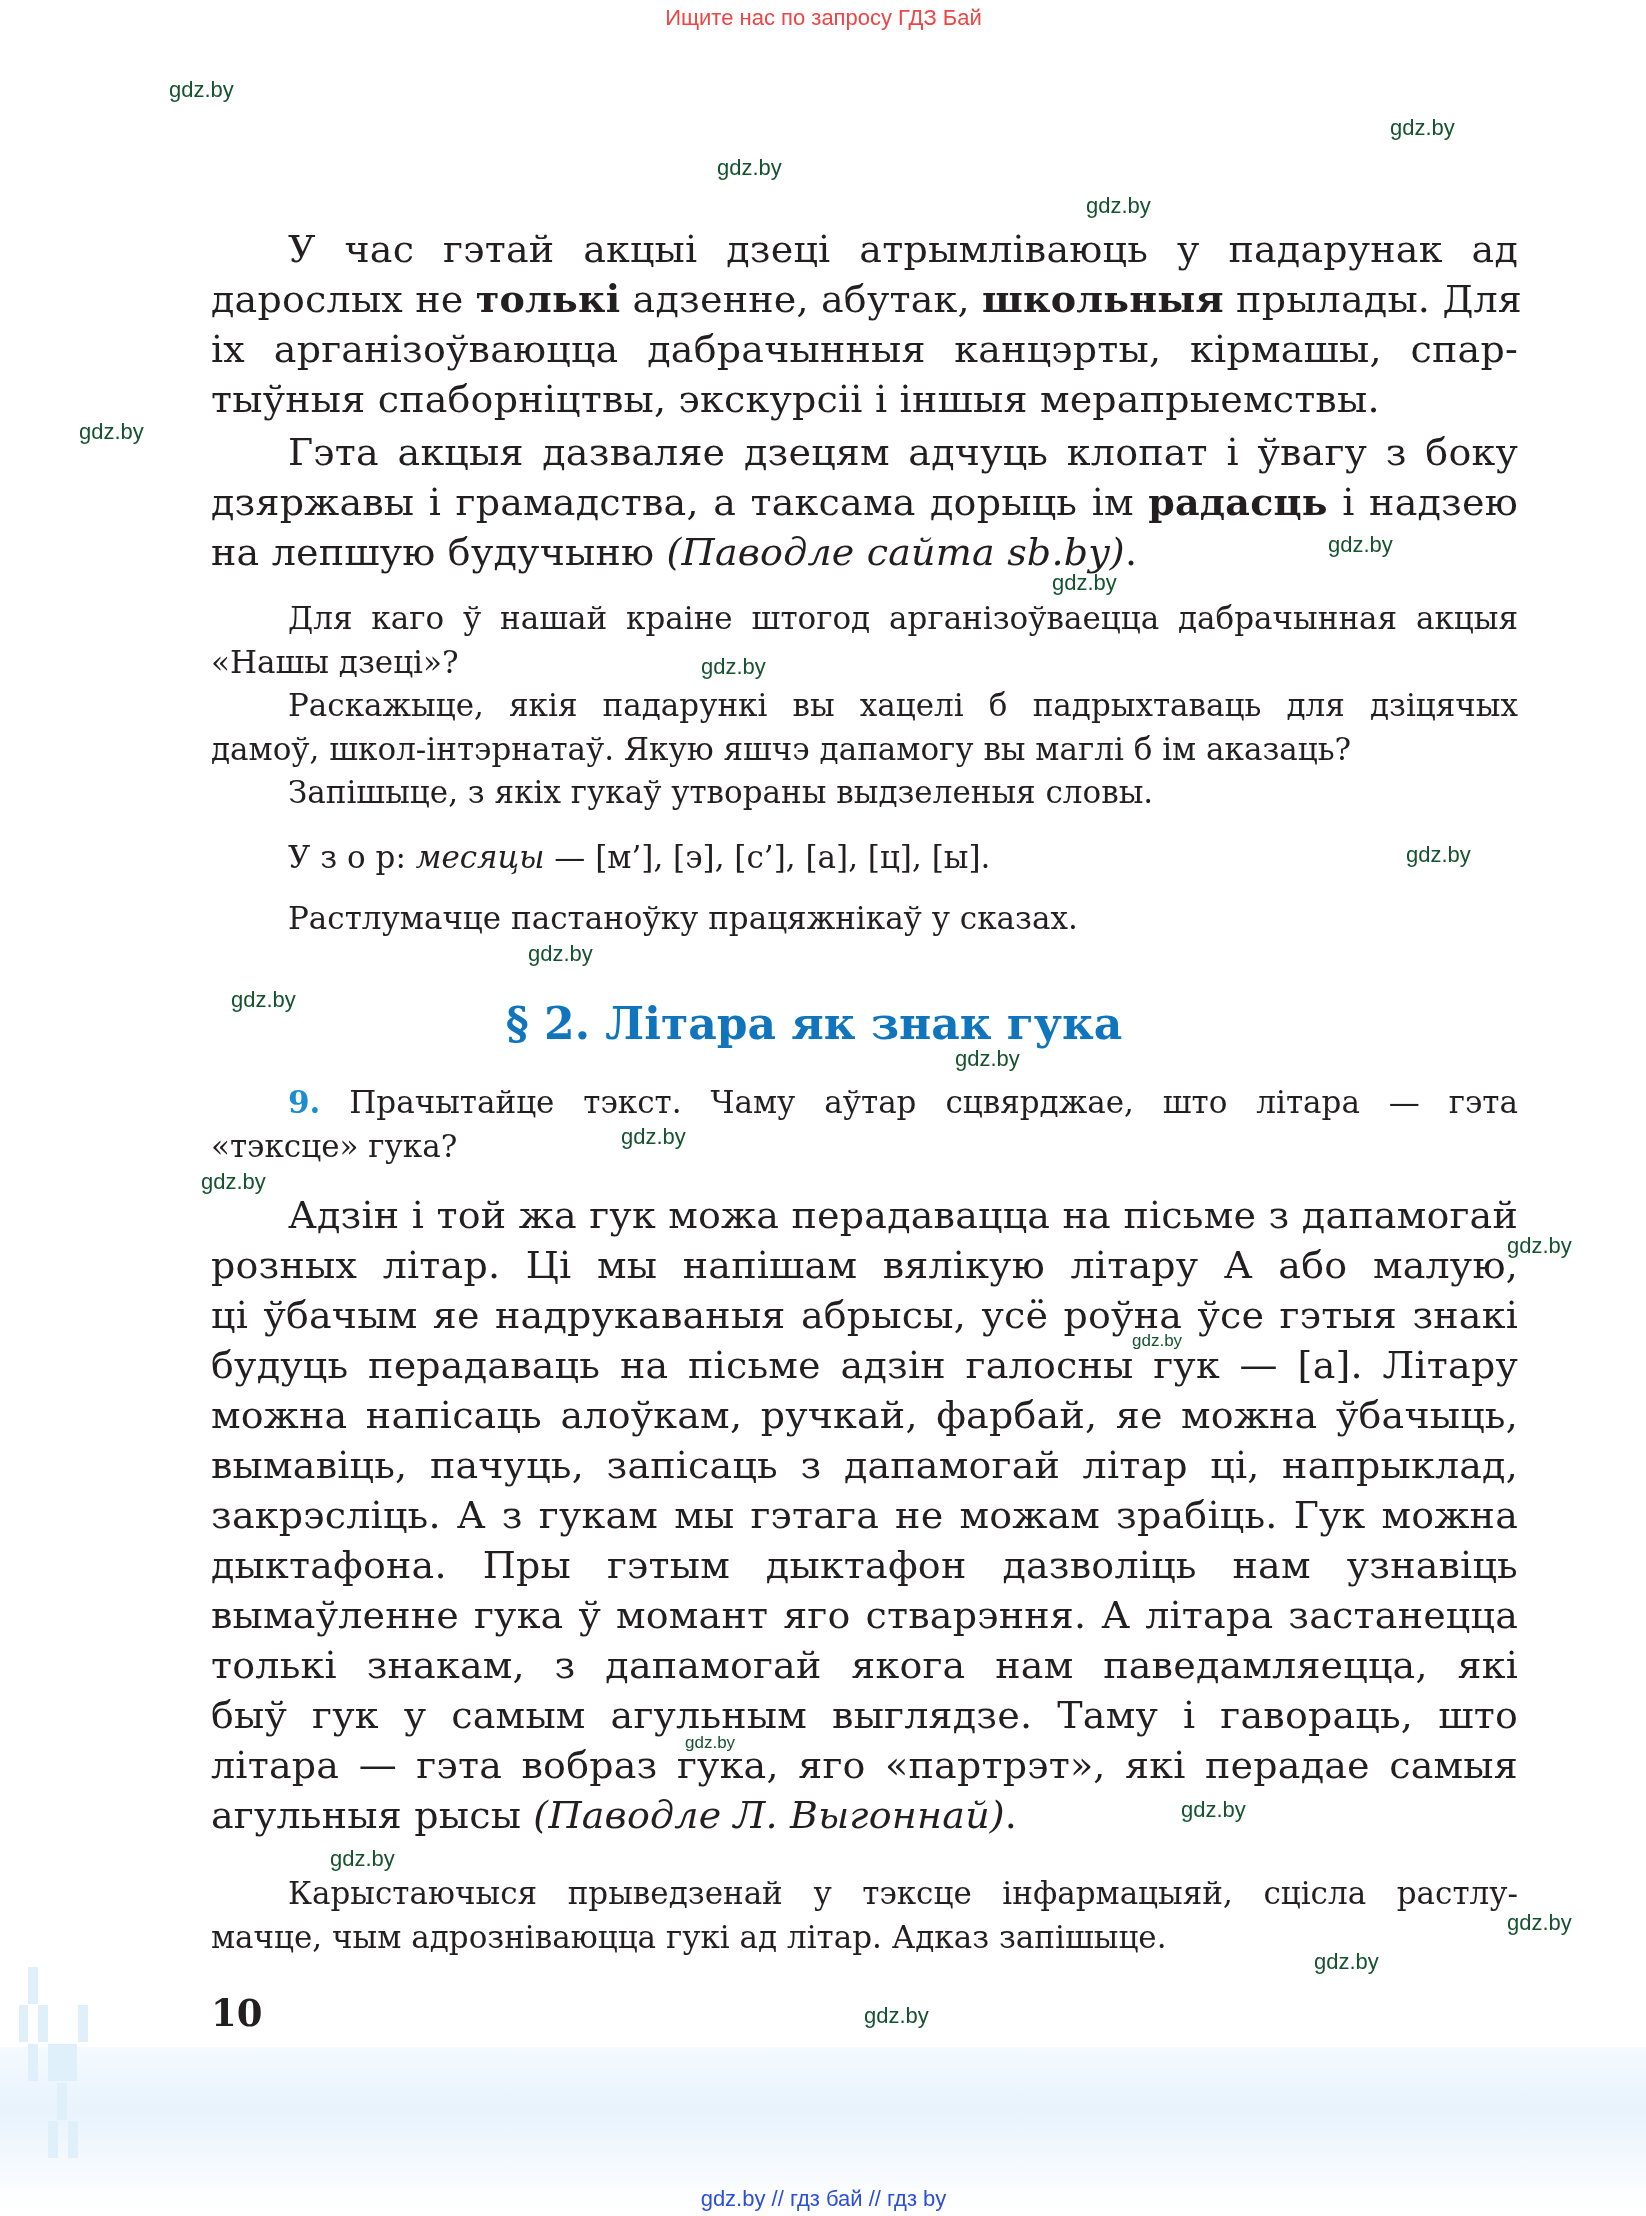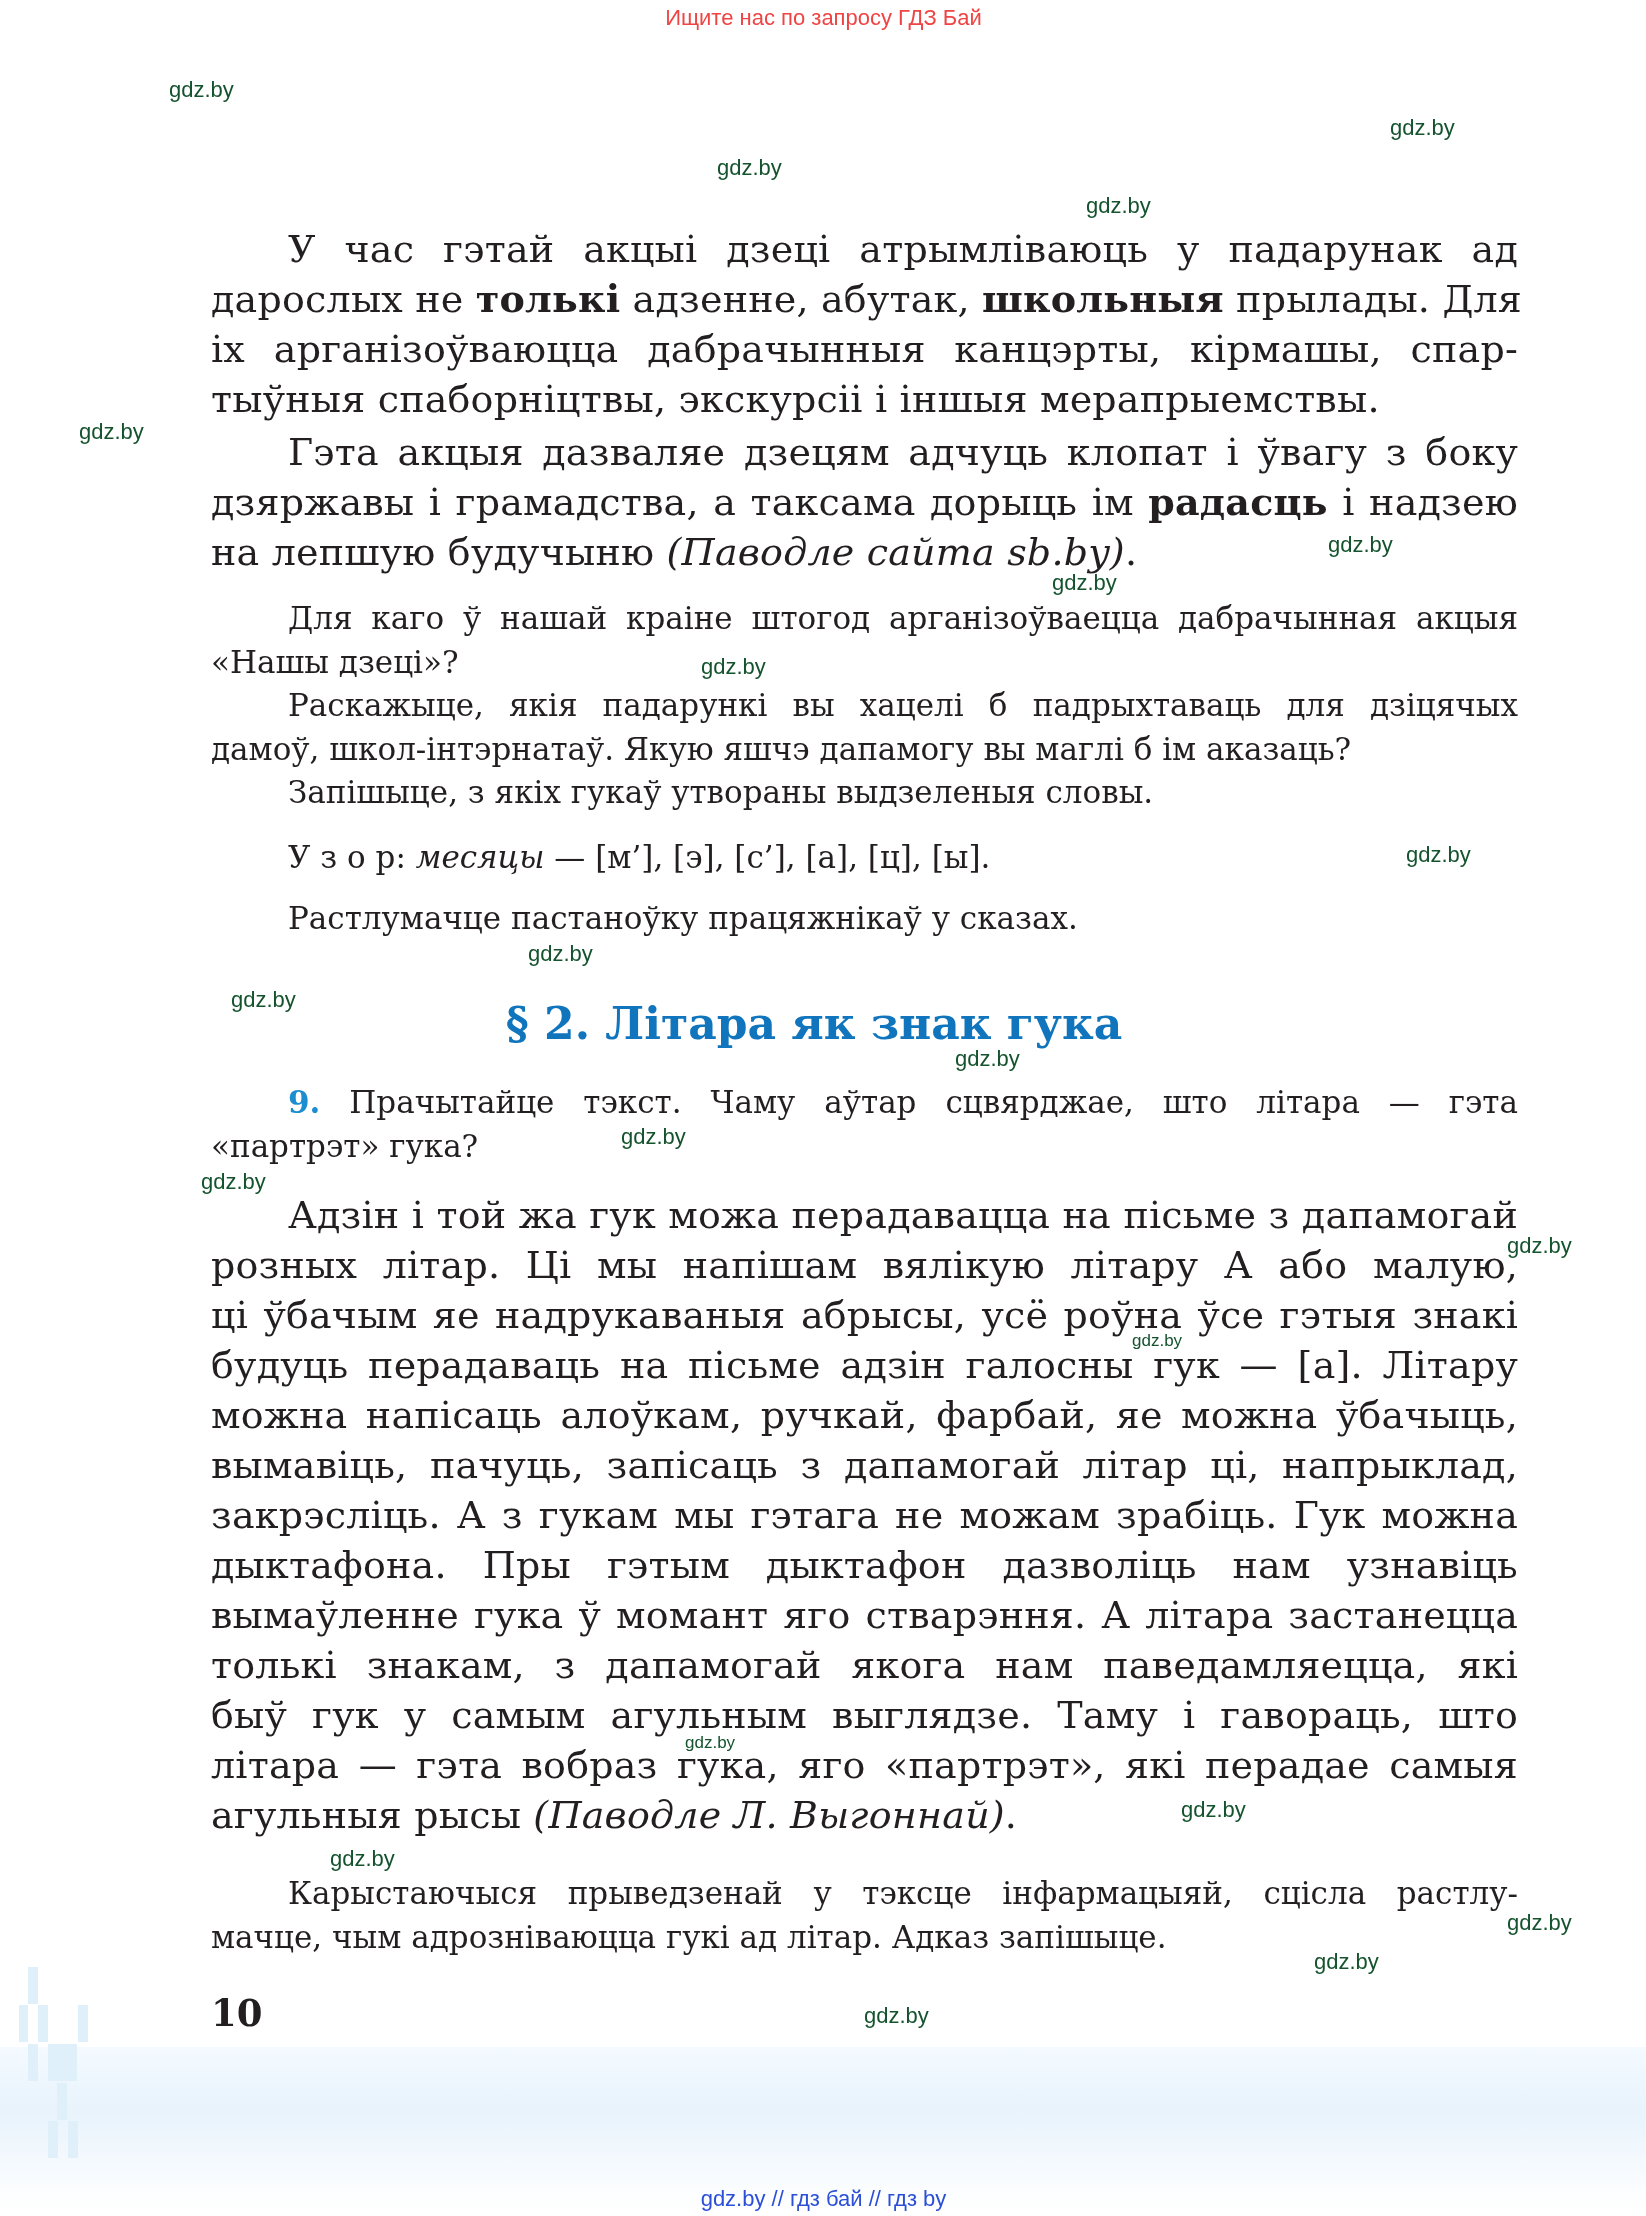--- a/index.html
+++ b/index.html
@@ -82,21 +82,21 @@
   <span class="ln last ind"><span>У з о р: </span><i>месяцы</i><span> — [м’], [э], [с’], [а], [ц], [ы].</span></span>
 </div>
 <div class="abs q" style="top:896px">
   <span class="ln last ind">Растлумачце пастаноўку працяжнікаў у сказах.</span>
 </div>
 
 <div class="abs heading">§ 2. Літара як знак гука</div>
 
 <div class="abs q" style="top:1080px">
   <span class="ln ind"><span class="num">9.</span><span> Прачытайце тэкст. Чаму аўтар сцвярджае, што літара — гэта</span></span>
-  <span class="ln last">«партрэт» гука?</span>
+  <span class="ln last">«тэксце» гука?</span>
 </div>
 
 <div class="abs para" style="top:1190px">
   <span class="ln ind">Адзін і той жа гук можа перадавацца на пісьме з дапамогай</span>
   <span class="ln">розных літар. Ці мы напішам вялікую літару А або малую,</span>
   <span class="ln">ці ўбачым яе надрукаваныя абрысы, усё роўна ўсе гэтыя знакі</span>
   <span class="ln">будуць перадаваць на пісьме адзін галосны гук — [а]. Літару</span>
   <span class="ln">можна напісаць алоўкам, ручкай, фарбай, яе можна ўбачыць,</span>
   <span class="ln">вымавіць, пачуць, запісаць з дапамогай літар ці, напрыклад,</span>
   <span class="ln">закрэсліць. А з гукам мы гэтага не можам зрабіць. Гук можна</span>

